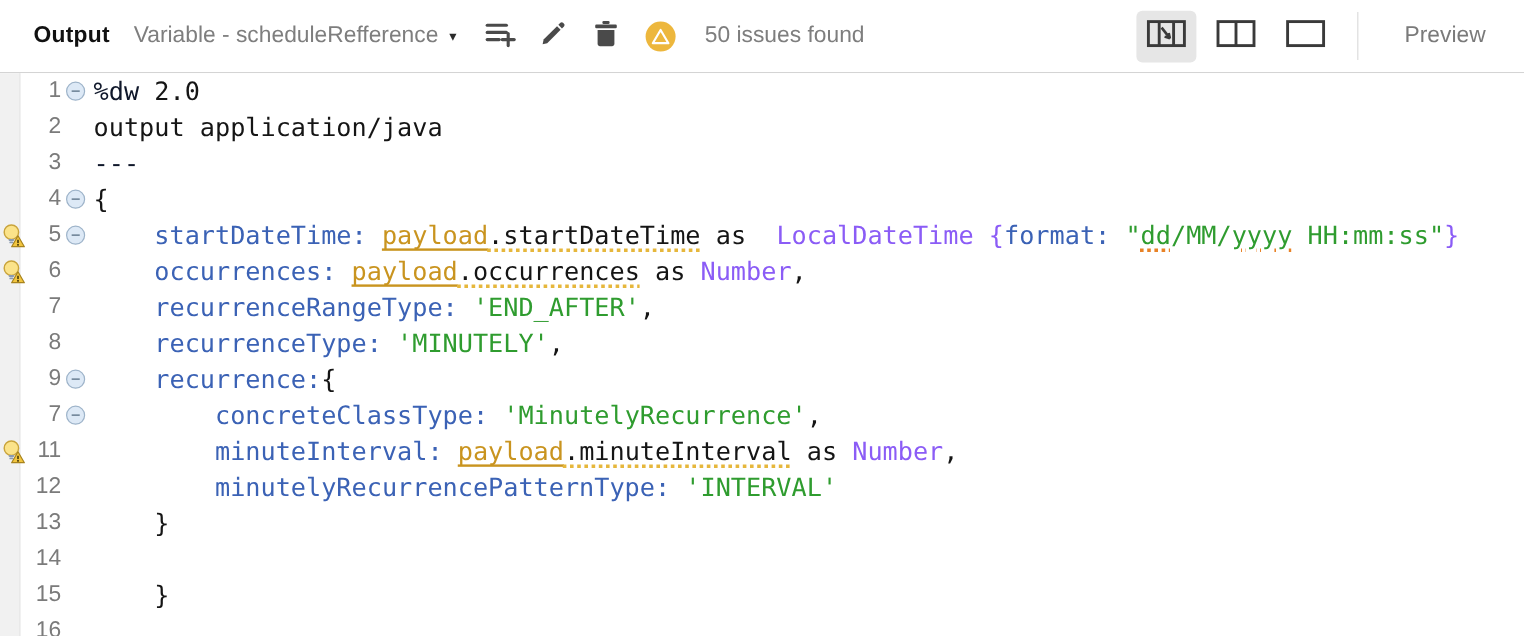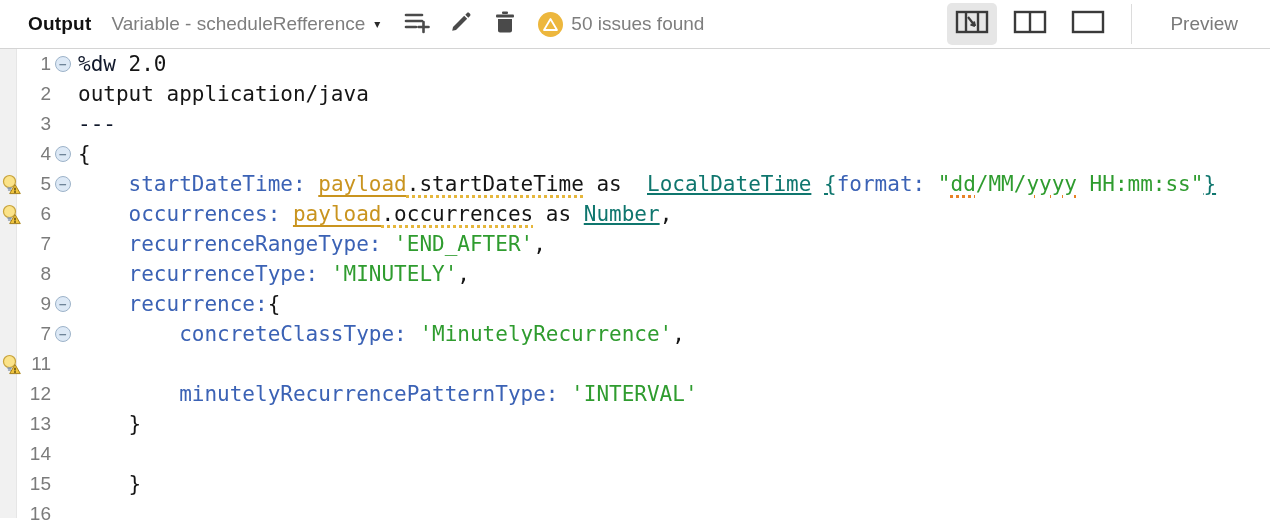--- a/index.html
+++ b/index.html
@@ -1,28 +1,28 @@
 <!DOCTYPE html>
 <html><head>
 <meta charset="utf-8">
 <style>
   * { margin: 0; padding: 0; box-sizing: border-box; }
   html, body { width: 1270px; height: 530px; overflow: hidden; background: #ffffff;
     font-family: "Liberation Sans", sans-serif; }
 
   
-  .toolbar { height: 49px; display: flex; align-items: center; padding: 0 24px 0 28px;
+  .toolbar { height: 61px; display: flex; align-items: center; padding: 0 24px 0 28px;
     border-bottom: 1px solid #d4d4d4; background: #ffffff; }
   .tb-output { font-size: 19px; font-weight: 700; color: #111111; letter-spacing: .2px; }
   .tb-variable { margin-left: 20px; font-size: 19px; color: #7e7e7e; display: flex; align-items: center; cursor: pointer; }
   .tb-caret { margin-left: 9px; font-size: 12px; color: #2b2b2b; }
   .tb-icons { display: flex; align-items: center; margin-left: 20px; }
   .tb-iconbtn { width: 34px; height: 34px; display: flex; align-items: center; justify-content: center;
     margin-right: 10px; cursor: pointer; border-radius: 4px; }
-  .tb-issues { display: flex; align-items: center; margin-left: 6px; }
+  .tb-issues { display: flex; align-items: center; margin-left: 6px; gap: 16px; }
   .warn-badge { width: 25px; height: 25px; border-radius: 50%; background: #edb73d;
     display: flex; align-items: center; justify-content: center; }
   .tb-issues-text { margin-left: 8px; font-size: 19px; color: #7e7e7e; }
   .tb-spacer { flex: 1; }
   .tb-toggles { display: flex; align-items: center; }
   .toggle-btn { padding: 7px 8px; border-radius: 5px; margin-left: 8px; cursor: pointer;
     display: flex; align-items: center; justify-content: center; }
   .toggle-btn.selected { background: #e6e6e6; }
   .tb-divider { width: 1px; height: 40px; background: #dcdcdc; margin: 0 14px 0 18px; }
   .tb-preview { font-size: 19px; color: #7a7a7a; cursor: pointer; padding: 6px 8px; margin-left: 16px; }
@@ -41,21 +41,21 @@
   .fold-circle { width: 16px; height: 16px; border-radius: 50%; background: #dde9f6;
     border: 1px solid #9db3c9; color: #5a7186; font-size: 13px; line-height: 13px;
     display: flex; align-items: center; justify-content: center; cursor: pointer;
     font-family: "DejaVu Sans Mono", monospace; }
   .code { white-space: pre; font-family: "DejaVu Sans Mono", monospace; font-size: 21px; color: #151515; }
 
   .seg-plain { color: #151515; }
   .seg-gray  { color: #0f172a; }
   .seg-key   { color: #3b62b5; }
   .seg-str   { color: #2f9c2f; }
-  .seg-type  { color: #0f766e; text-decoration: underline; }
+  .seg-type  { color: #8b5cf6; }
   .seg-payload { color: #c9941f; text-decoration-line: underline; text-decoration-style: dotted;
     text-decoration-color: #e6b73c; text-decoration-thickness: 3px; text-underline-offset: 4px; text-decoration: underline; }
   .seg-chain { color: #151515; text-decoration-line: underline; text-decoration-style: dotted;
     text-decoration-color: #e6b73c; text-decoration-thickness: 3px; text-underline-offset: 4px; }
   .seg-spell { color: #2f9c2f; text-decoration-line: underline; text-decoration-style: dotted;
     text-decoration-color: #e88226; text-decoration-thickness: 3px; text-underline-offset: 4px; }
 </style>
 </head>
 <body>
 
@@ -250,20 +250,21 @@
             <circle cx="8.5" cy="7.5" r="6" fill="#fbe38a" stroke="#c9a43c" stroke-width="1.2"></circle>
             <rect x="6.2" y="13.2" width="4.6" height="1.7" rx="0.8" fill="#8a9ab0"></rect>
             <rect x="6.8" y="15.2" width="3.4" height="1.5" rx="0.7" fill="#8a9ab0"></rect>
             <path d="M14 10.5 L19.3 19.6 H8.7 Z" fill="#f2c53f" stroke="#a8841f" stroke-width="1" stroke-linejoin="round"></path>
             <line x1="14" y1="13.7" x2="14" y2="16.4" stroke="#5a4a10" stroke-width="1.5"></line>
             <circle cx="14" cy="18" r="0.9" fill="#5a4a10"></circle>
           </svg>
         </span>
         <span class="num">11</span>
         <span class="fold"></span>
+        <span class="code"><span class="seg-plain">        </span><span class="seg-key">minuteInterval:</span><span class="seg-plain"> </span><span class="seg-payload">payload</span><span class="seg-chain">.minuteInterval</span><span class="seg-plain"> as </span><span class="seg-type">Number</span><span class="seg-plain">,</span></span>
       </div>
       <div class="line">
         <span class="ann"></span>
         <span class="num">12</span>
         <span class="fold"></span>
         <span class="code"><span class="seg-plain">        </span><span class="seg-key">minutelyRecurrencePatternType:</span><span class="seg-plain"> </span><span class="seg-str">'INTERVAL'</span></span>
       </div>
       <div class="line">
         <span class="ann"></span>
         <span class="num">13</span>

